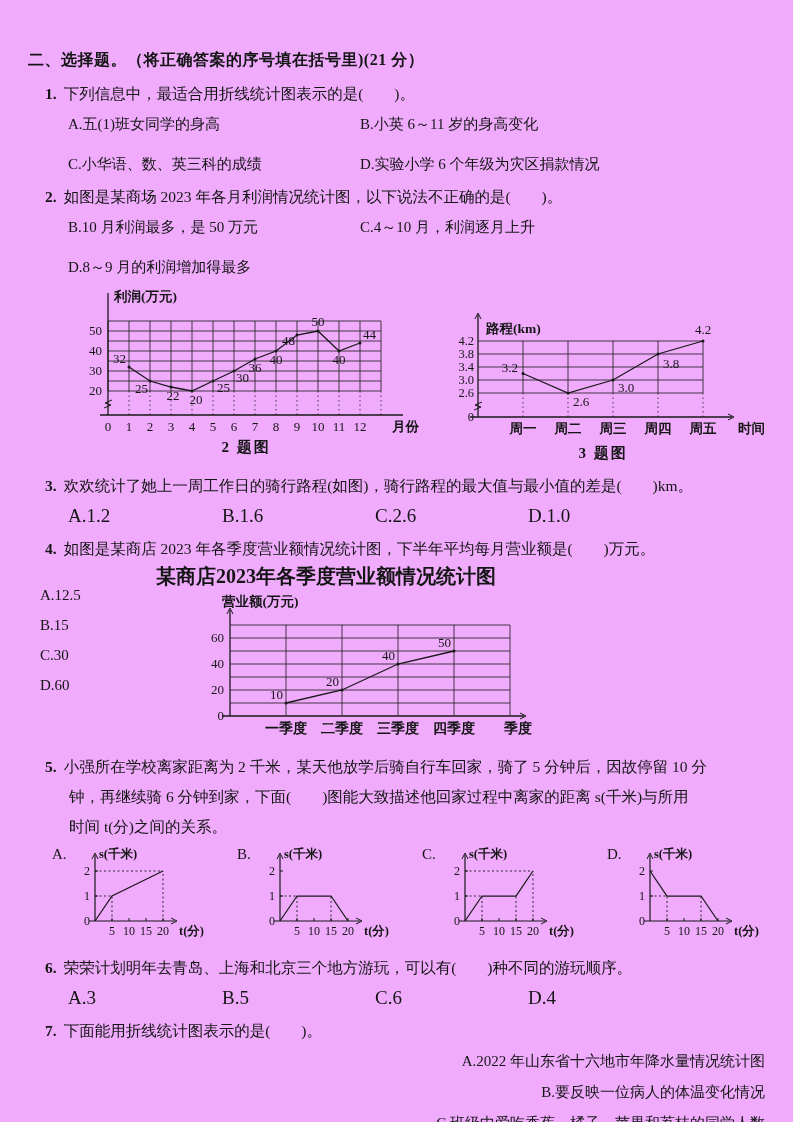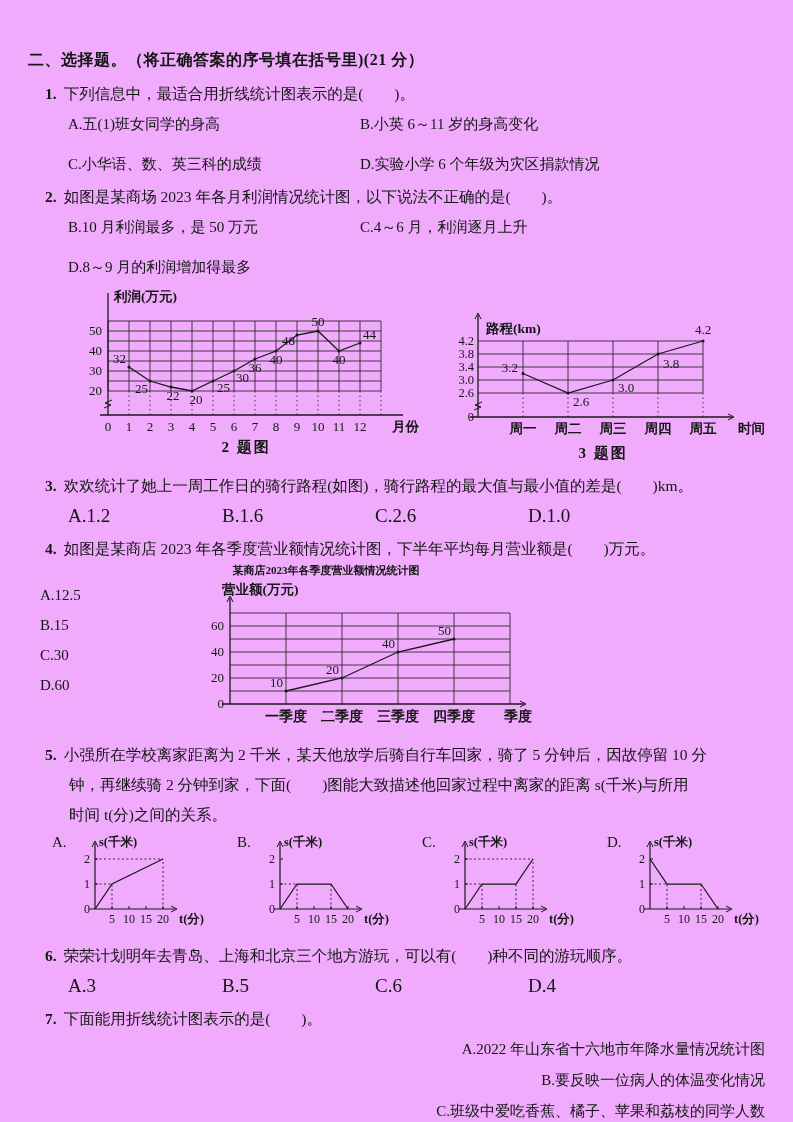--- a/index.html
+++ b/index.html
@@ -14,21 +14,21 @@
              padding-left:40px;margin-top:10px;font-size:15px;line-height:20px;}
   .opts-4col{display:grid;grid-template-columns:154px 153px 153px auto;
              padding-left:40px;margin-top:10px;font-size:19px;line-height:20px;}
   .opts-stack{padding-left:40px;font-size:15px;}
   .opts-stack > div{margin-top:10px;line-height:21px;text-align:right;}
   .charts-row{display:flex;gap:14px;margin:8px 0 0 42px;}
   .chart-block svg{display:block;}
   .chart-cap{text-align:center;font-size:15px;font-weight:bold;margin-top:1px;letter-spacing:2px;}
   .q4-flex{display:flex;margin-top:4px;}
   .q4-opts{width:128px;padding:24px 0 0 12px;display:flex;flex-direction:column;gap:13px;font-size:15px;}
-  .q4-title{font-weight:bold;font-size:11px;text-align:center;margin-left:-50px;}
+  .q4-title{font-weight:bold;font-size:20px;text-align:center;margin-left:-50px;}
   .q4-right svg{display:block;margin-top:2px;}
   .minis{display:flex;gap:4px;margin:8px 0 0 24px;}
   .mini{display:flex;}
   .mini-letter{font-size:15px;width:17px;padding-top:1px;}
   .mini svg{display:block;}
   .footer{position:absolute;bottom:16px;left:0;width:100%;text-align:center;
           font-size:14px;letter-spacing:3px;color:#222;}
   svg text{font-family:"Liberation Serif","DejaVu Serif",serif;fill:#151515;}
 </style>
 </head>
@@ -49,21 +49,21 @@
       <div>C.小华语、数、英三科的成绩</div>
       <div>D.实验小学 6 个年级为灾区捐款情况</div>
     </div>
 
     <div class="q">
       <span class="q-num">2.</span>
       <span>如图是某商场 2023 年各月利润情况统计图，以下说法不正确的是(　　)。</span>
     </div>
     <div class="opts-2col">
       <div>B.10 月利润最多，是 50 万元</div>
-      <div>C.4～6 月，利润逐月上升</div>
+      <div>C.4～10 月，利润逐月上升</div>
       <div>D.8～9 月的利润增加得最多</div>
     </div>
 
     <div class="charts-row">
       <div class="chart-block">
         <svg id="svg-q2" width="352" height="152">
             <line x1="38" y1="106" x2="311" y2="106" stroke="#191919" stroke-width="0.8"></line>
             <line x1="38" y1="96" x2="311" y2="96" stroke="#191919" stroke-width="0.8"></line>
             <line x1="38" y1="86" x2="311" y2="86" stroke="#191919" stroke-width="0.8"></line>
             <line x1="38" y1="76" x2="311" y2="76" stroke="#191919" stroke-width="0.8"></line>
@@ -260,21 +260,21 @@
             <text x="227" y="68" text-anchor="end" font-size="13">40</text>
             <text x="283" y="55" text-anchor="end" font-size="13">50</text>
           </svg>
       </div>
     </div>
 
     <div class="q">
       <span class="q-num">5.</span>
       <span>小强所在学校离家距离为 2 千米，某天他放学后骑自行车回家，骑了 5 分钟后，因故停留 10 分</span>
     </div>
-    <div class="q-cont">钟，再继续骑 2 分钟到家，下面(　　)图能大致描述他回家过程中离家的距离 s(千米)与所用</div>
+    <div class="q-cont">钟，再继续骑 6 分钟到家，下面(　　)图能大致描述他回家过程中离家的距离 s(千米)与所用</div>
     <div class="q-cont">时间 t(分)之间的关系。</div>
 
     <div class="minis">
       <div class="mini">
         <span class="mini-letter">A.</span>
         <svg id="svg-q5-0" width="164" height="100">
             <line x1="26" y1="10" x2="26" y2="76" stroke="#191919" stroke-width="1.2"></line>
             <polyline points="23,14 26,8 29,14" fill="none" stroke="#191919" stroke-width="1"></polyline>
             <line x1="20" y1="76" x2="106" y2="76" stroke="#191919" stroke-width="1.2"></line>
             <polyline points="102,73 108,76 102,79" fill="none" stroke="#191919" stroke-width="1"></polyline>

